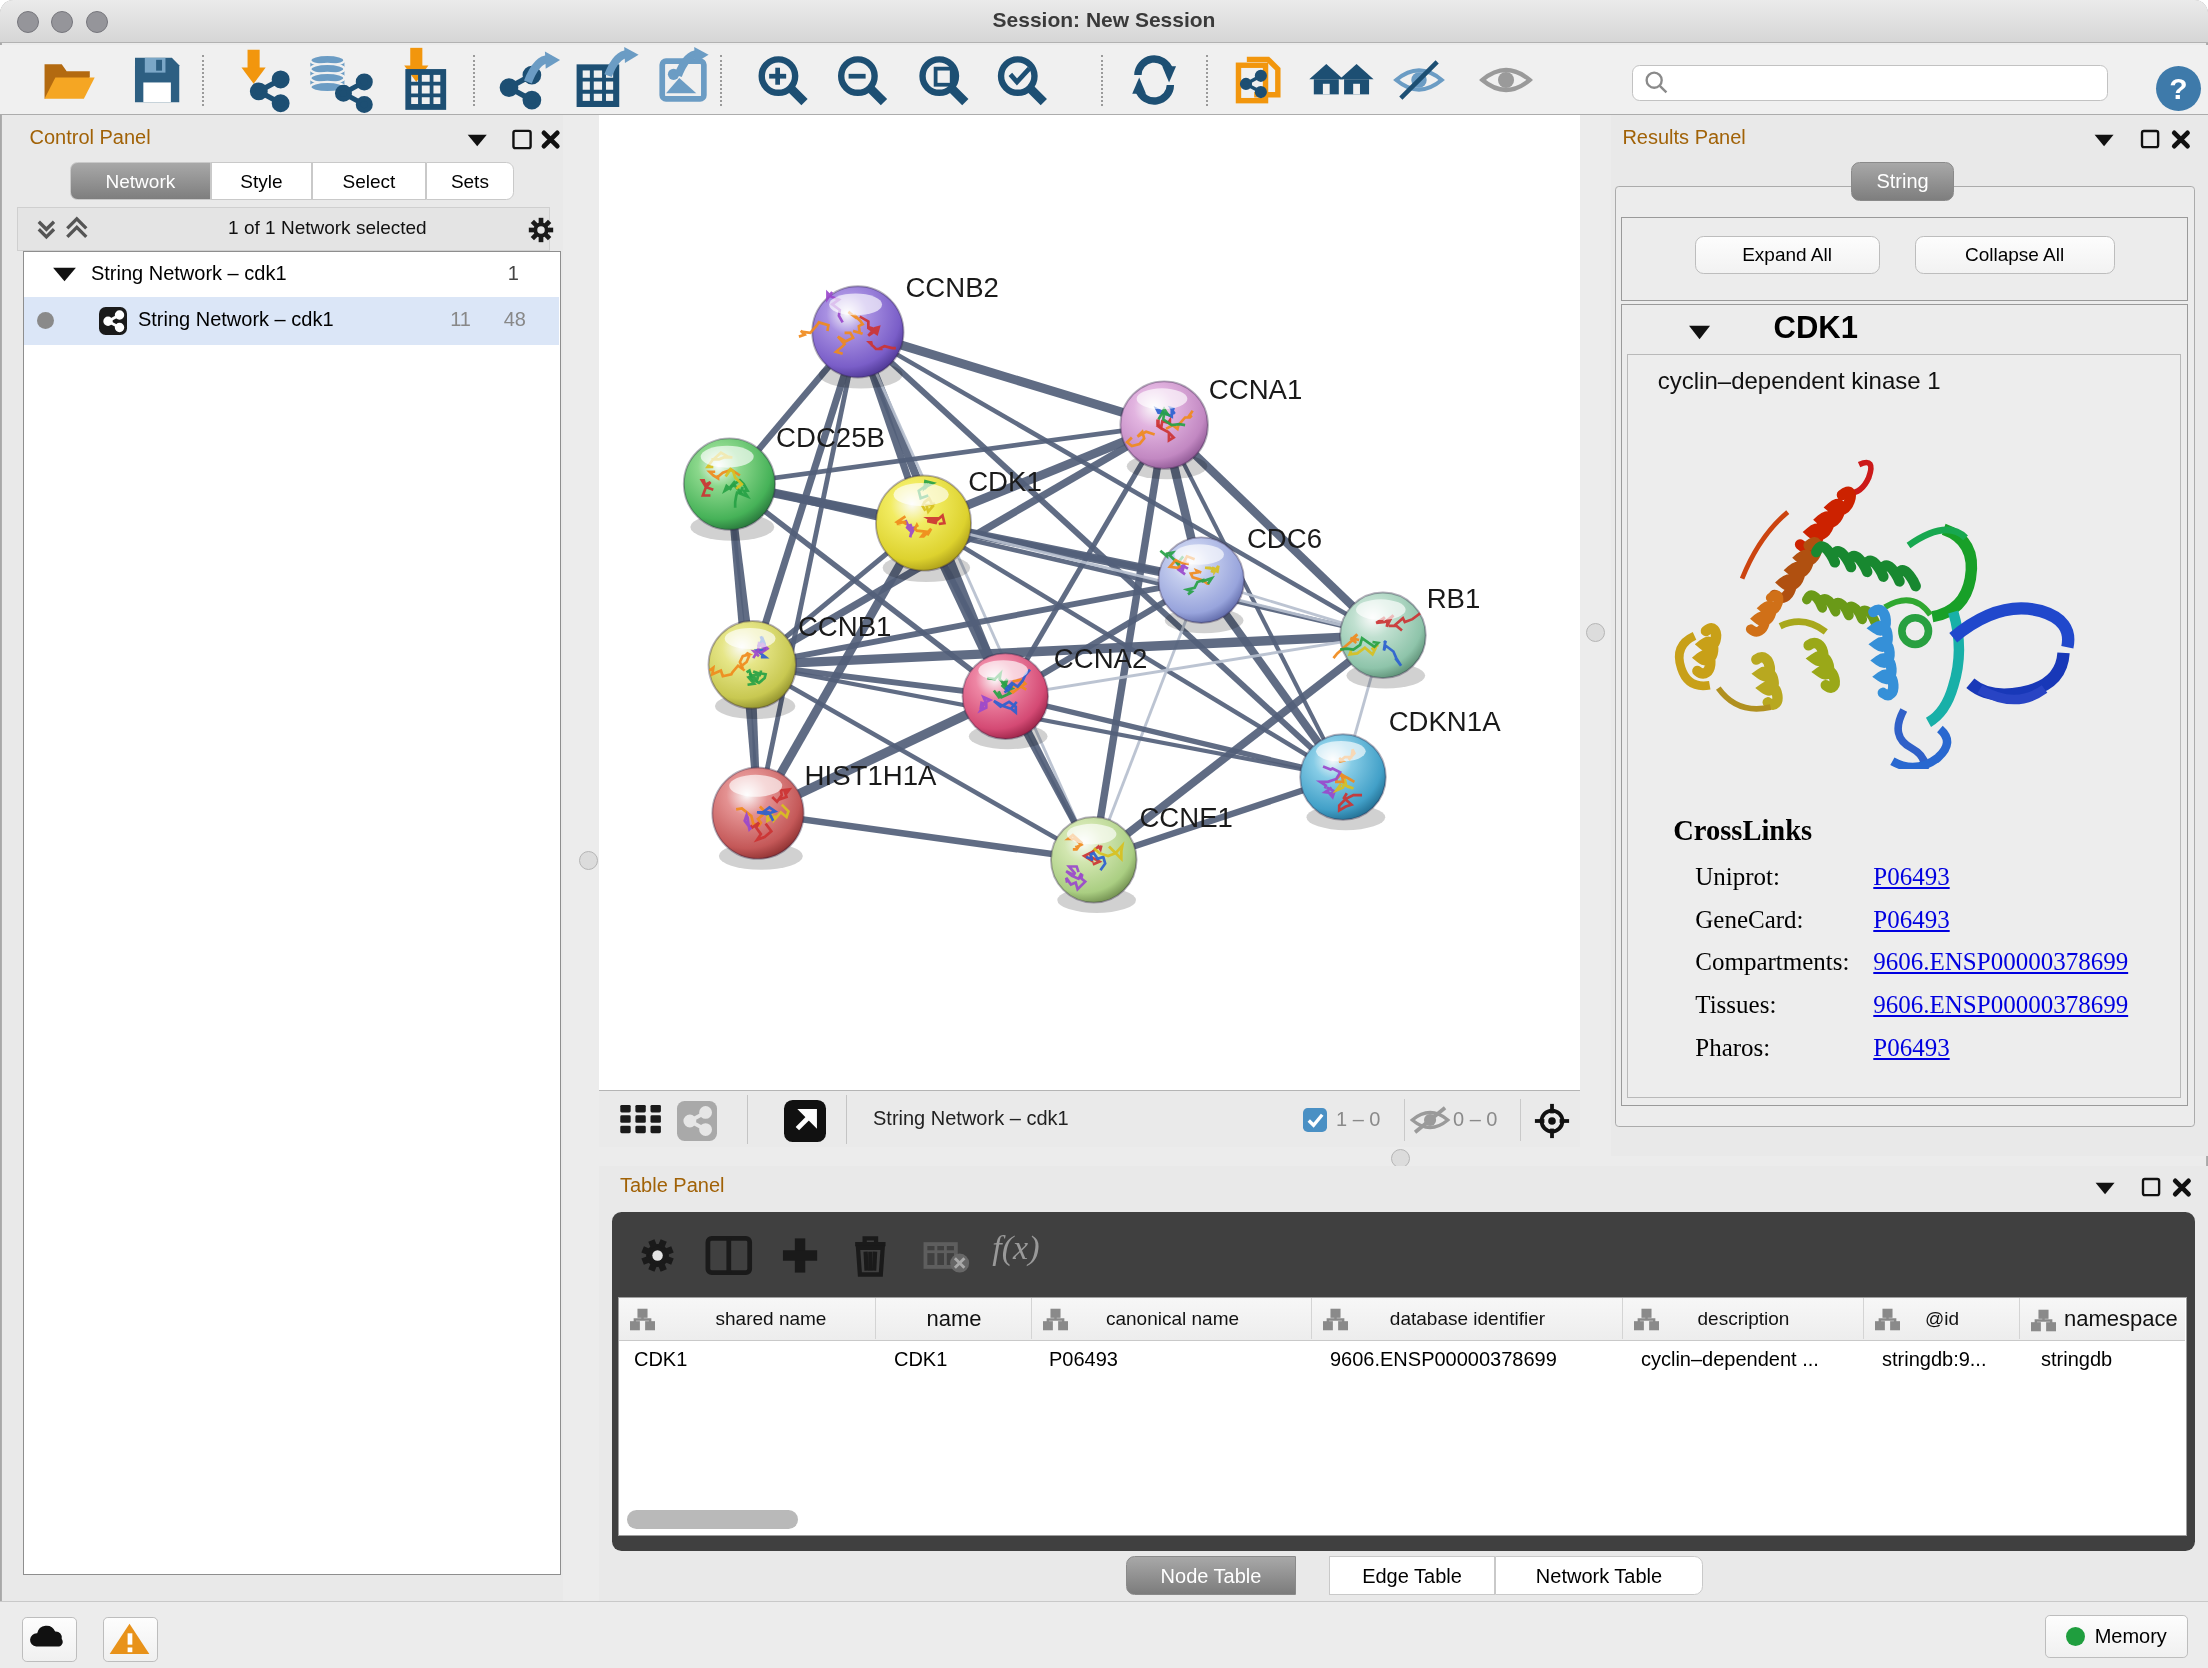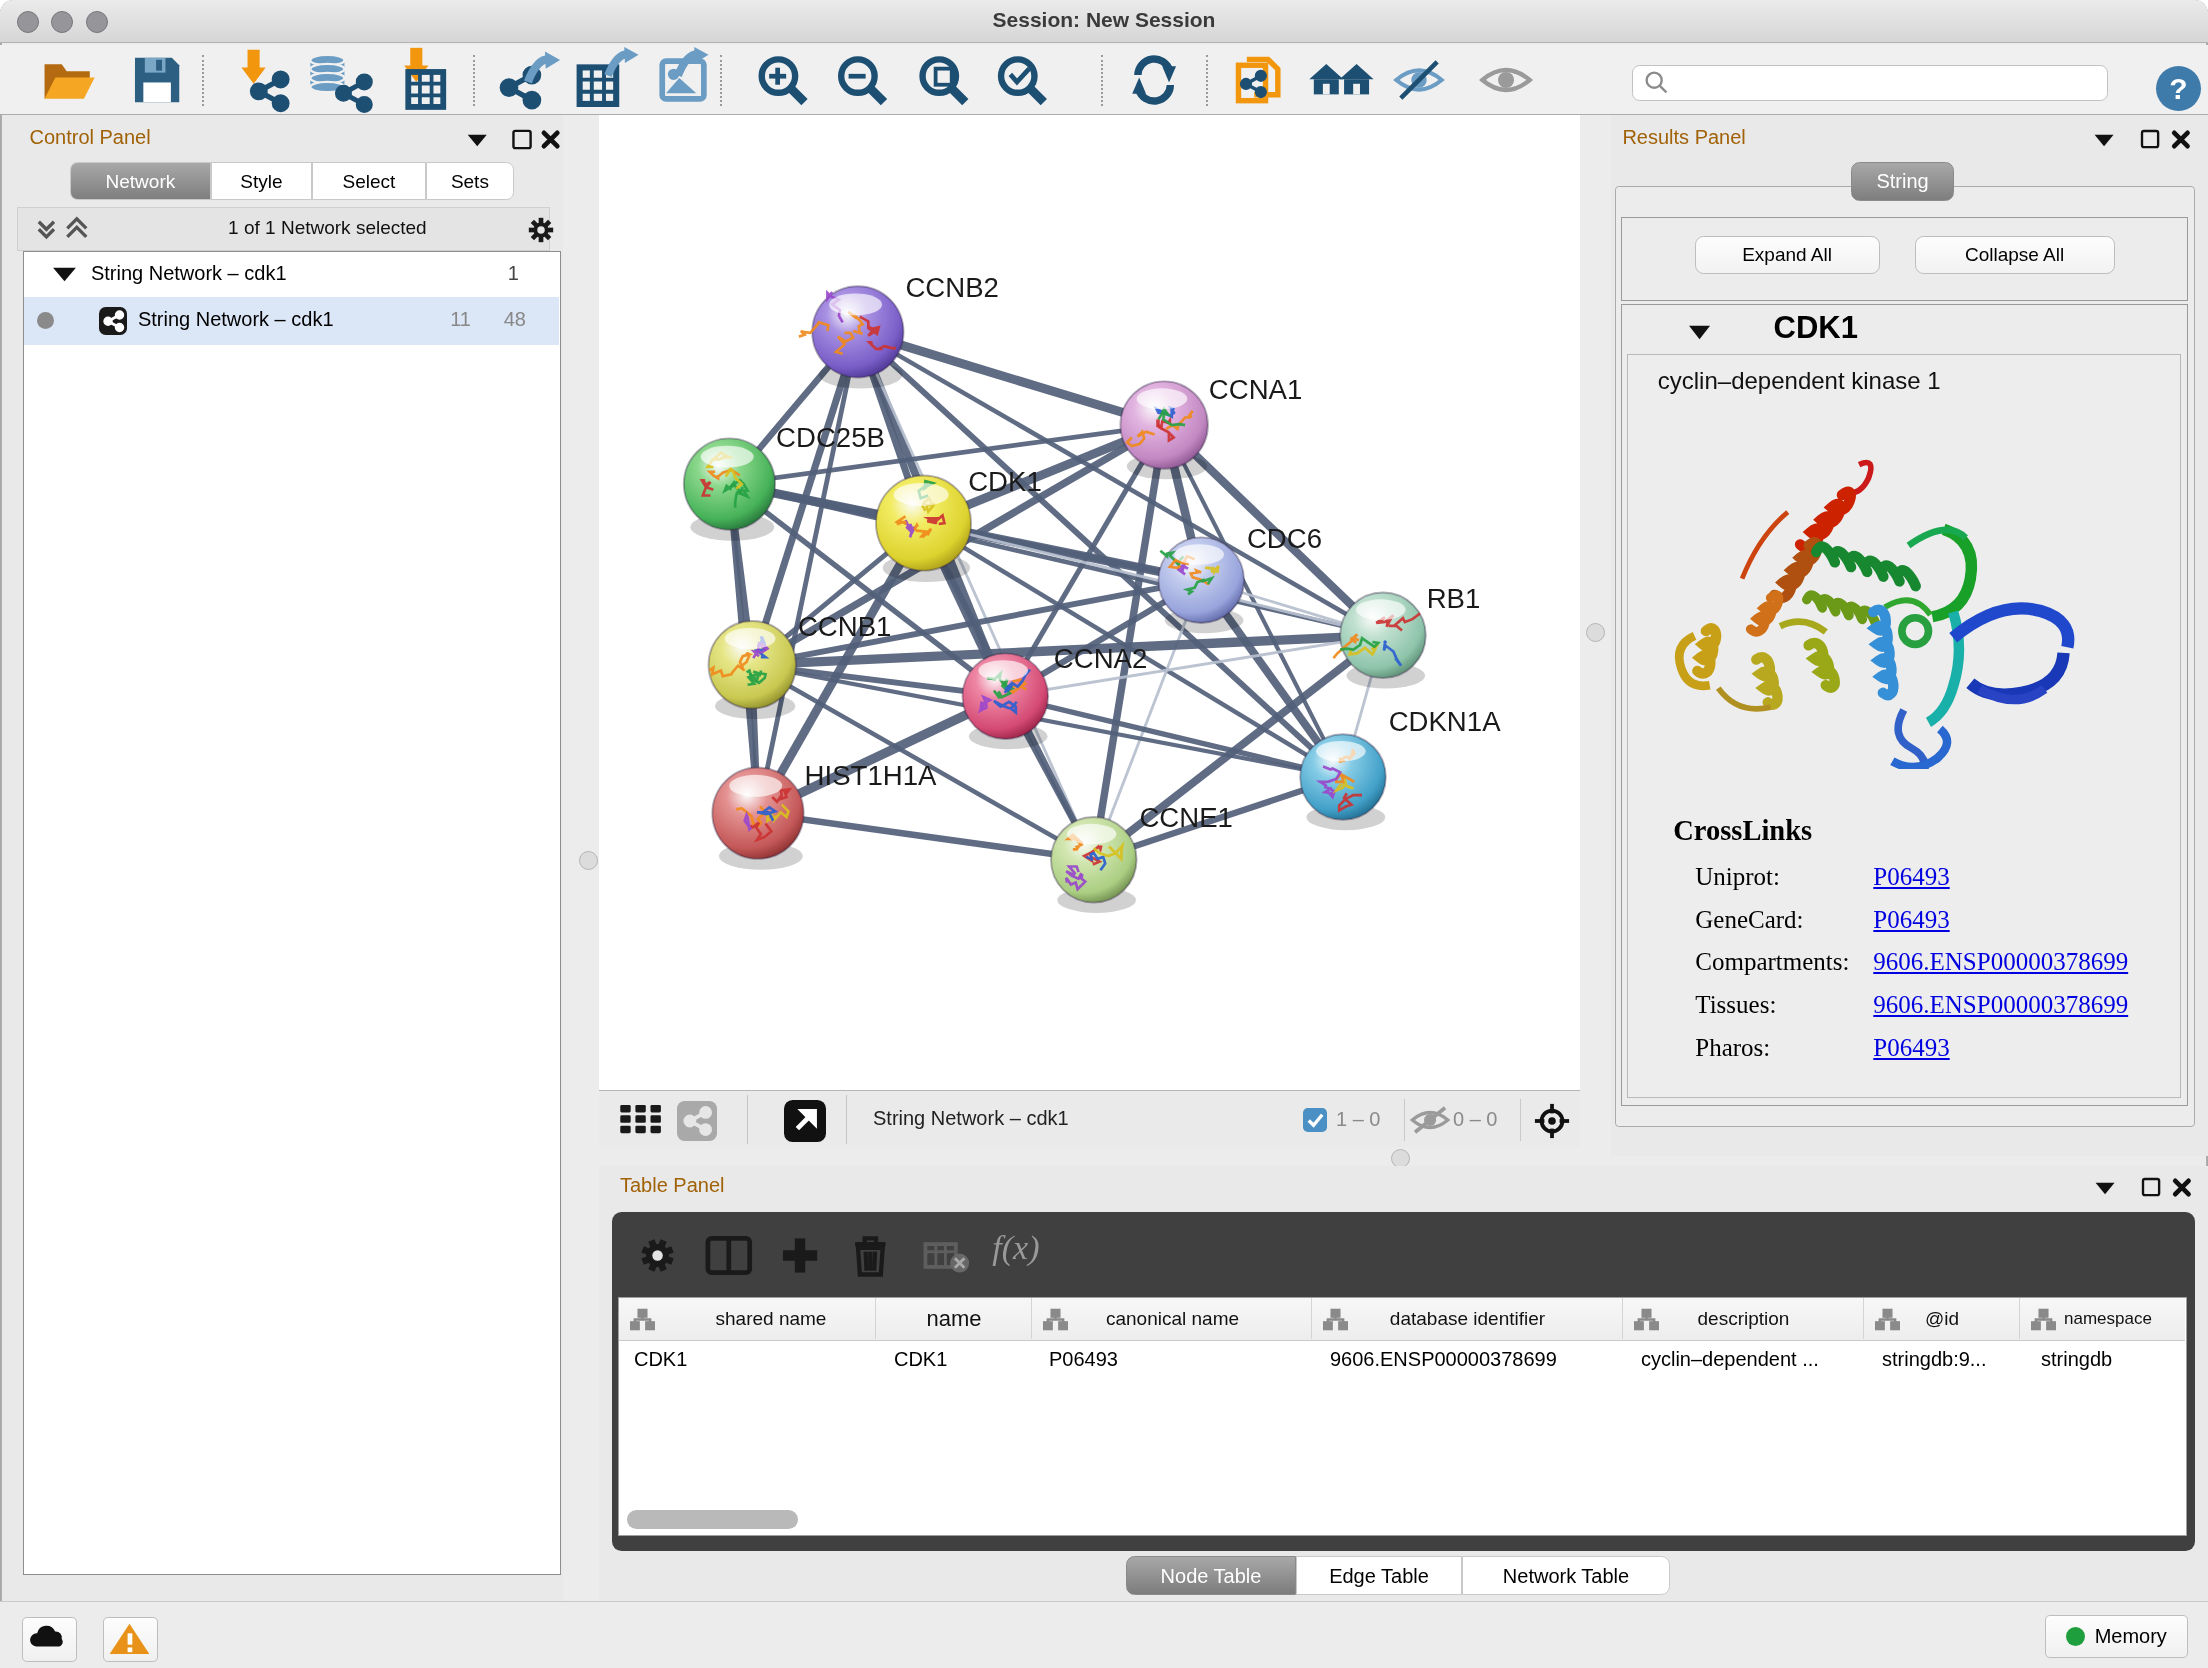--- a/index.html
+++ b/index.html
@@ -681,21 +681,21 @@
               <span style="position:absolute;left:11.4px;top:9.5px;"><svg width="25" height="23" style="vertical-align:-4.8px" viewBox="0 0 26 24">
                   <g fill="none" stroke="#8a8a8a" stroke-width="2.5">
                     <rect x="9" y="2" width="8" height="7" fill="#8a8a8a"></rect>
                     <rect x="1" y="15" width="8" height="7" fill="#8a8a8a"></rect>
                     <rect x="17" y="15" width="8" height="7" fill="#8a8a8a"></rect>
                     <path d="M 13 9 L 13 12 M 5 15 L 5 12 L 21 12 L 21 15"></path>
                   </g>
                 </svg></span>
               <div style="position:absolute;left:0;top:0;width:156px;text-align:center;line-height:41px;">@id</div>
             </div>
-<div class="abs" style="left:1400px;top:0;width:165px;height:41px;border-left:1.9px solid #d4d4d4;font-size:17px;color:#111;white-space:nowrap;overflow:hidden;padding-left:24px;">
+<div class="abs" style="left:1400px;top:0;width:165px;height:41px;border-left:1.9px solid #d4d4d4;font-size:22px;color:#111;white-space:nowrap;overflow:hidden;padding-left:24px;">
               <span style="position:absolute;left:11.4px;top:9.5px;"><svg width="25" height="23" style="vertical-align:-4.8px" viewBox="0 0 26 24">
                   <g fill="none" stroke="#8a8a8a" stroke-width="2.5">
                     <rect x="9" y="2" width="8" height="7" fill="#8a8a8a"></rect>
                     <rect x="1" y="15" width="8" height="7" fill="#8a8a8a"></rect>
                     <rect x="17" y="15" width="8" height="7" fill="#8a8a8a"></rect>
                     <path d="M 13 9 L 13 12 M 5 15 L 5 12 L 21 12 L 21 15"></path>
                   </g>
                 </svg></span>
               <div style="position:absolute;left:44px;top:0;line-height:41px;">namespace</div>
             </div>
@@ -705,21 +705,21 @@
 <div class="abs" style="left:430px;top:50px;font-size:20px;color:#000;white-space:nowrap;">P06493</div>
 <div class="abs" style="left:711px;top:50px;font-size:20px;color:#000;white-space:nowrap;">9606.ENSP00000378699</div>
 <div class="abs" style="left:1022px;top:50px;font-size:20px;color:#000;white-space:nowrap;">cyclin–dependent ...</div>
 <div class="abs" style="left:1263px;top:50px;font-size:20px;color:#000;white-space:nowrap;">stringdb:9...</div>
 <div class="abs" style="left:1422px;top:50px;font-size:20px;color:#000;white-space:nowrap;">stringdb</div>
 <div class="abs" style="left:7.6px;top:212px;width:171px;height:19px;background:#b9b9b9;border-radius:9.5px;"></div>
 </div>
 </div>
 <div class="abs" style="left:527px;top:390px;height:39px;display:flex;">
 <div style="width:170px;height:39px;background:linear-gradient(#a8a8a8,#7c7c7c);border:1px solid #8a8a8a;border-radius:8.6px 0 0 8.6px;color:#fff;font-size:20px;text-align:center;line-height:38px;">Node Table</div>
-<div style="width:166px;height:39px;background:#fff;border:1px solid #c9c9c9;font-size:20px;color:#000;text-align:center;line-height:38px;">Edge Table</div>
+<div style="width:166px;height:39px;background:#fff;border:1px solid #c9c9c9;font-size:20px;color:#000;text-align:center;line-height:38px;margin-left:33px;">Edge Table</div>
 <div style="width:208px;height:39px;background:#fff;border:1px solid #c9c9c9;border-radius:0 8.6px 8.6px 0;font-size:20px;color:#000;text-align:center;line-height:38px;">Network Table</div>
 </div>
 </div>
 <div class="abs" style="left:0;top:1601px;width:2208px;height:68px;background:#ececec;border-top:1.9px solid #c9c9c9;">
 <div class="abs" style="left:22px;top:15px;width:55px;height:45px;background:linear-gradient(#fdfdfd,#f0f0f0);border:1.9px solid #bdbdbd;border-radius:4.8px;"><svg width="51" height="41" viewBox="0 0 54 43">
           <path d="M 14 30 a 7 7 0 0 1 1 -14 a 10 10 0 0 1 19 -2 a 6.5 6.5 0 0 1 7 8 a 5 5 0 0 1 -3 8 Z" fill="#111"></path>
         </svg></div>
 <div class="abs" style="left:103px;top:15px;width:55px;height:45px;background:linear-gradient(#fdfdfd,#f0f0f0);border:1.9px solid #bdbdbd;border-radius:4.8px;"><svg width="51" height="41" viewBox="0 0 54 43">
           <polygon points="27,6 48,38 6,38" fill="#e8921a"></polygon>
           <rect x="25" y="16" width="5" height="12" fill="#fff"></rect>

